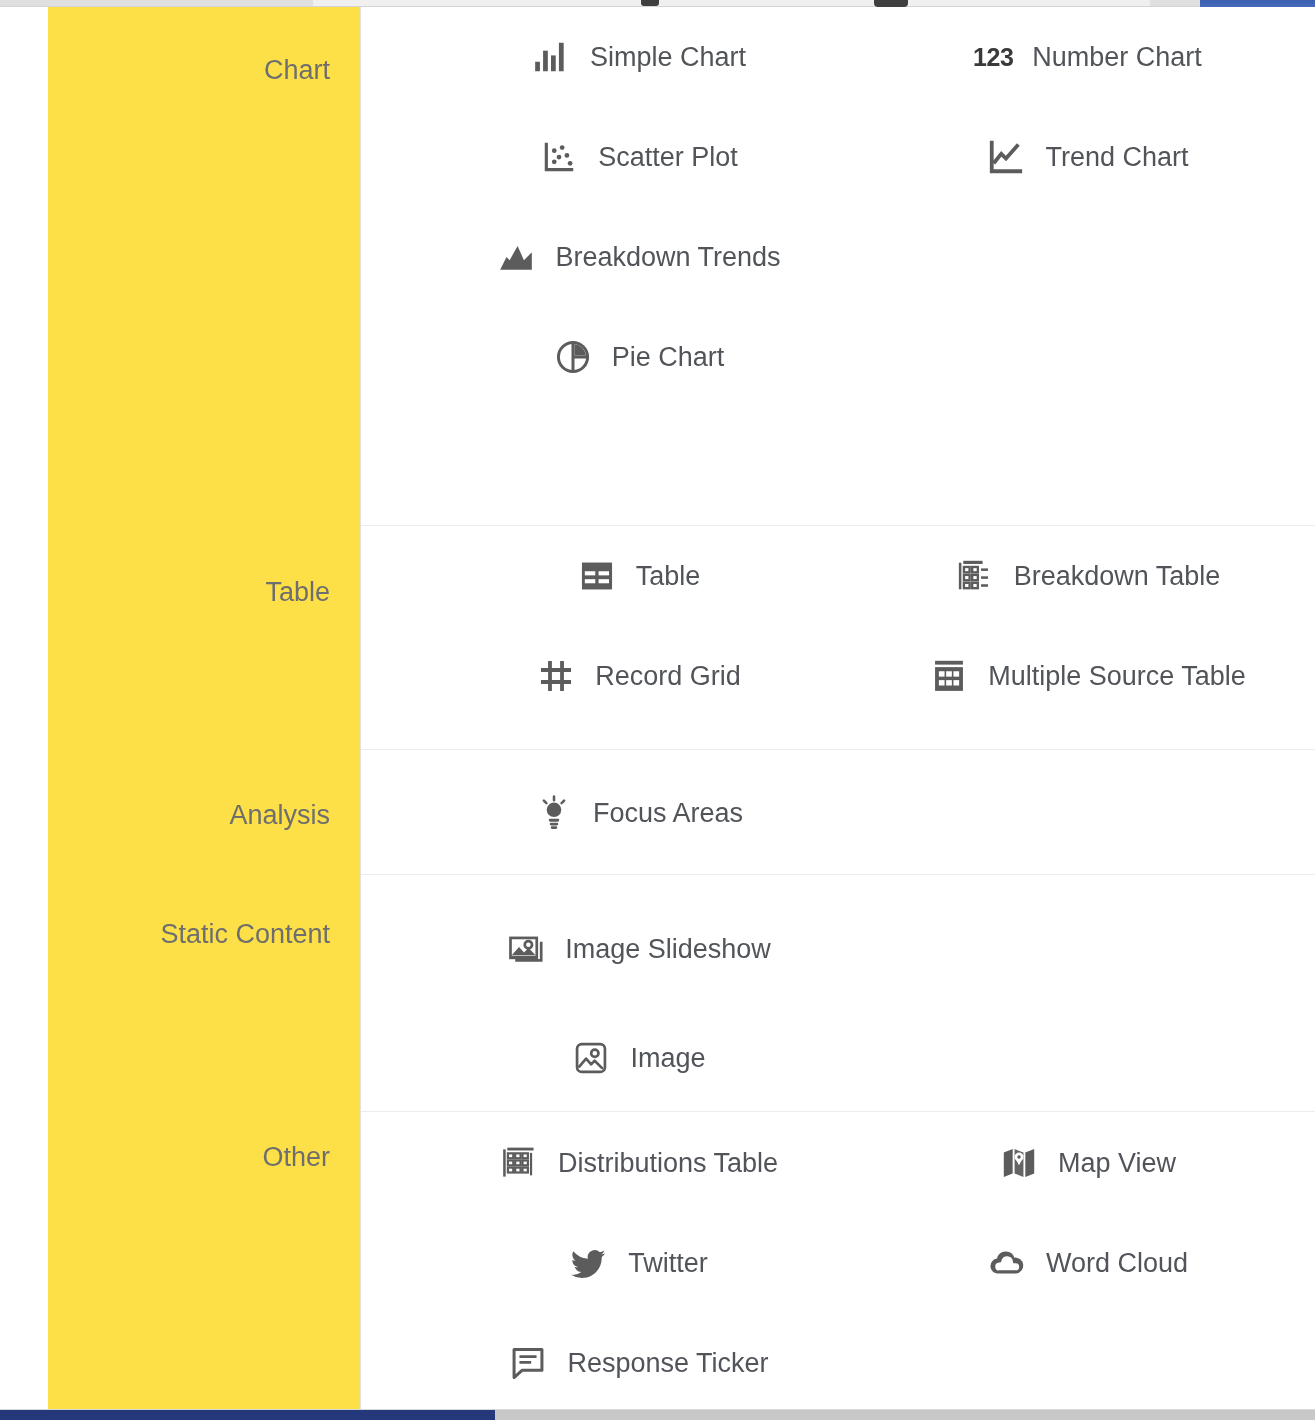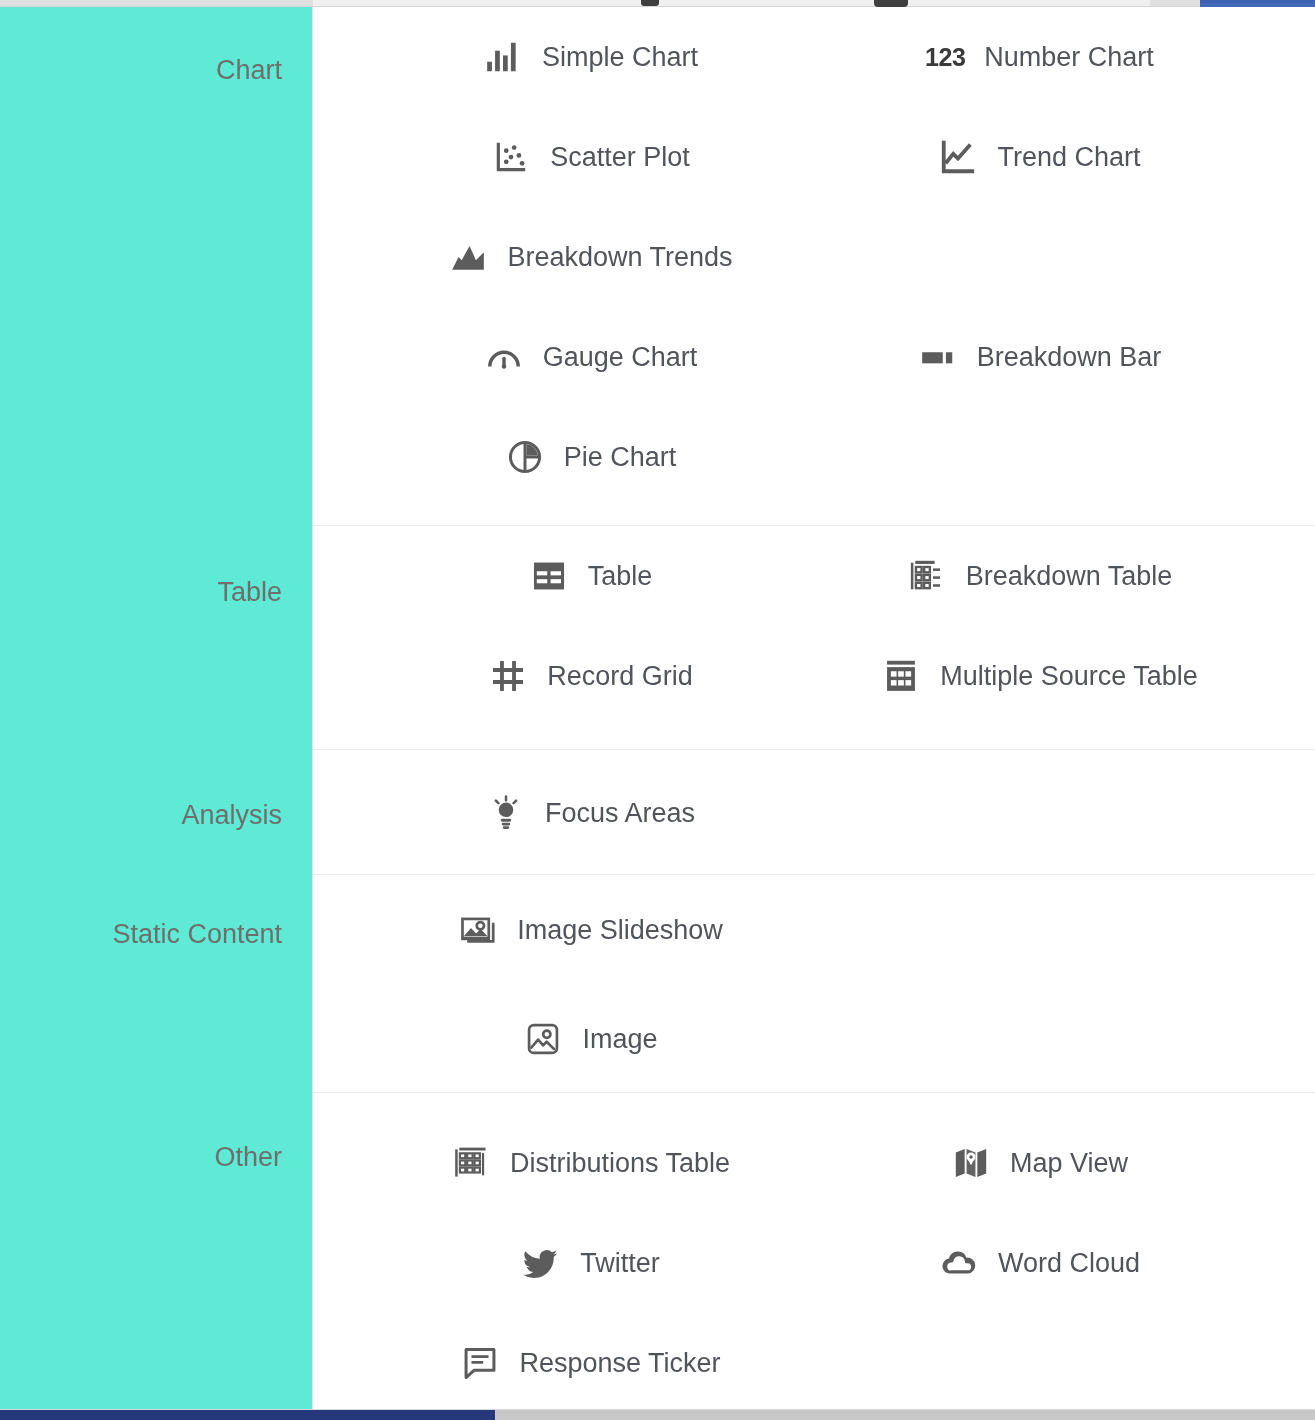--- a/index.html
+++ b/index.html
@@ -58,23 +58,24 @@
   .panes {
     position: absolute;
     top: 7px; left: 0;
     width: 1315px;
     height: 1402px;
     display: flex;
   }
   .left-rail {
     width: 313px;
     flex: 0 0 313px;
-    background: #5eead4;
+    background: #fde047;
     border-right: 1px solid #e2e2e2;
     position: relative;
+    margin-left: 48px;
   }
   .right-pane {
     flex: 1 1 auto;
     background: #ffffff;
     position: relative;
   }
 
   
   .group-label {
     position: absolute;
@@ -230,41 +231,20 @@
           <div class="cell col-a">
             <span class="icon-wrap">
               <svg width="38" height="38" viewBox="0 0 24 24" fill="currentColor">
                 <path d="M2 20h20V9l-5 5-4-9-5 9-2-2z"></path>
               </svg>
             </span>
             <span class="item-label">Breakdown Trends</span>
           </div>
         </div>
 
-        <div class="row">
-          <div class="cell col-a">
-            <span class="icon-wrap">
-              <svg width="38" height="38" viewBox="0 0 24 24" fill="none" stroke="currentColor" stroke-width="2.2">
-                <path d="M3 18a9 9 0 0 1 18 0" stroke-linecap="butt"></path>
-                <path d="M12 18v-5" stroke-linecap="round"></path>
-                <circle cx="12" cy="18" r="1.4" fill="currentColor" stroke="none"></circle>
-              </svg>
-            </span>
-            <span class="item-label">Gauge Chart</span>
-          </div>
-          <div class="cell col-b">
-            <span class="icon-wrap">
-              <svg width="38" height="38" viewBox="0 0 24 24" fill="currentColor">
-                <rect x="2" y="9" width="13" height="7"></rect>
-                <rect x="17" y="9" width="4" height="7"></rect>
-              </svg>
-            </span>
-            <span class="item-label">Breakdown Bar</span>
-          </div>
-        </div>
 
         <div class="row">
           <div class="cell col-a">
             <span class="icon-wrap">
               <svg width="38" height="38" viewBox="0 0 24 24" fill="none" stroke="currentColor" stroke-width="1.9">
                 <circle cx="12" cy="12" r="9.2"></circle>
                 <path d="M12 2.8v18.4"></path>
                 <path d="M12 12h9.2"></path>
                 <path d="M12 3.6a8.4 8.4 0 0 1 0 16.8z" fill="currentColor" stroke="none" opacity="0"></path>
                 <path d="M12.9 3.8a8.3 8.3 0 0 1 7.3 7.3h-7.3z" fill="currentColor" stroke="none"></path>
@@ -350,21 +330,21 @@
                 <path d="M10.6 6.6a4.4 4.4 0 0 0 0 6.8 4.4 4.4 0 0 1 0-6.8z" fill="#ffffff" stroke="none"></path>
                 <path d="M12 1.6v2.3M5.6 4.2l1.6 1.6M18.4 4.2l-1.6 1.6" stroke-linecap="round"></path>
                 <path d="M9.6 16.6h4.8M10.2 19h3.6M10.8 21.2h2.4" stroke-width="1.8" stroke-linecap="round"></path>
               </svg>
             </span>
             <span class="item-label">Focus Areas</span>
           </div>
         </div>
       </div>
 
-      <div class="section" style="top:868px; height:218px;">
+      <div class="section" style="top:887px; height:218px;">
 
         <div class="row" style="height:109px">
           <div class="cell col-a" style="height:109px">
             <span class="icon-wrap">
               <svg width="38" height="38" viewBox="0 0 24 24" fill="none" stroke="currentColor" stroke-width="1.7">
                 <rect x="2.2" y="5" width="16.6" height="12.6"></rect>
                 <path d="M21.6 7.4v11.8H5.2" stroke-width="1.7"></path>
                 <path d="M3 16l4.6-5.2 3.2 3.4 2.8-3 4.4 4.8z" fill="currentColor" stroke="none"></path>
                 <circle cx="13.5" cy="9.3" r="2.3"></circle>
                 <rect x="2.2" y="16.3" width="16.6" height="1.6" fill="currentColor" stroke="none"></rect>

